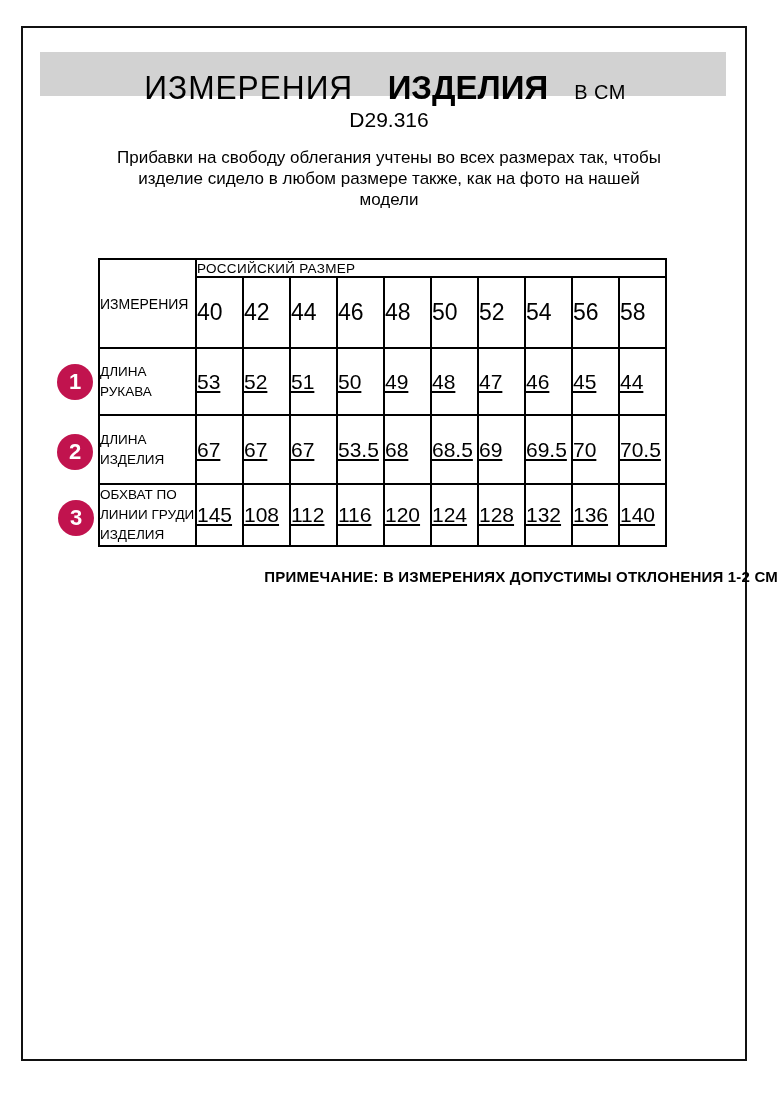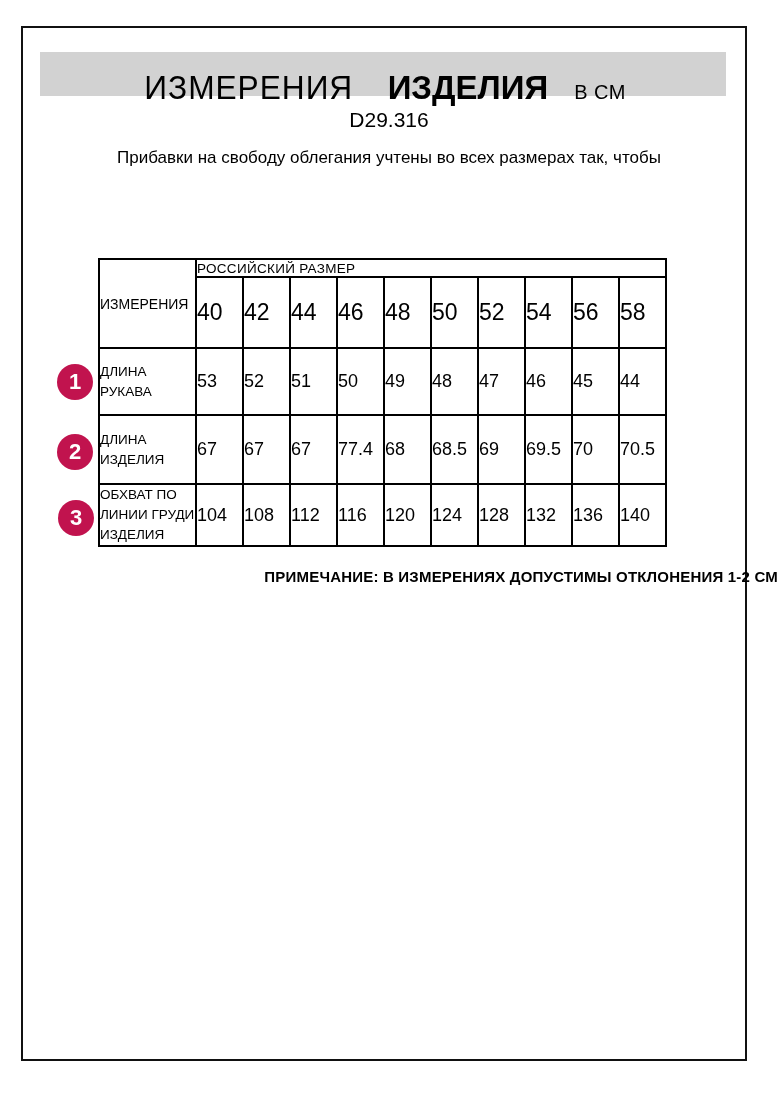--- a/index.html
+++ b/index.html
@@ -46,21 +46,21 @@
     border-collapse: collapse; table-layout: fixed;
   }
   table.size-table th, table.size-table td {
     border: 2px solid #000; text-align: left; vertical-align: middle;
     padding: 0; font-weight: 400;
   }
   .group-header { height: 18px; font-size: 13.5px; letter-spacing: 0.3px; }
   .size-header-row th { height: 71px; font-size: 23px; font-weight: 700; }
   th.corner-header { font-size: 14px; }
   th.row-label { font-size: 13.5px; line-height: 20px; padding: 2px; }
-  td.value-cell { font-size: 18px; }
+  td.value-cell { font-size: 21px; text-decoration: underline; }
   tbody tr:nth-child(1) { height: 67px; }
   tbody tr:nth-child(2) { height: 69px; }
   tbody tr:nth-child(3) { height: 56px; }
   .num-circle {
     position: absolute; width: 36px; height: 36px; border-radius: 50%;
     display: flex; align-items: center; justify-content: center;
     color: #fff; font-size: 22px; font-weight: 700;
   }
   .note {
     position: absolute; left: 0; top: 568px; width: 778px;
@@ -77,20 +77,22 @@
   <div class="banner" style="background: rgb(210, 210, 210);">
     <span class="w1">ИЗМЕРЕНИЯ</span>
     <span class="w2">ИЗДЕЛИЯ</span>
     <span class="w3">В СМ</span>
   </div>
 
   <div class="product-code">D29.316</div>
 
   <div class="subtitle">
     <div>Прибавки на свободу облегания учтены во всех размерах так, чтобы</div>
+    <div>изделие сидело в любом размере также, как на фото на нашей</div>
+    <div>модели</div>
   </div>
 
   <table class="size-table">
     <colgroup id="cols">
         <col style="width: 97px;">
         <col style="width: 47px;">
         <col style="width: 47px;">
         <col style="width: 47px;">
         <col style="width: 47px;">
         <col style="width: 47px;">
@@ -130,31 +132,31 @@
           <td class="value-cell">47</td>
           <td class="value-cell">46</td>
           <td class="value-cell">45</td>
           <td class="value-cell">44</td>
         </tr>
         <tr>
           <th class="row-label">ДЛИНА ИЗДЕЛИЯ</th>
           <td class="value-cell">67</td>
           <td class="value-cell">67</td>
           <td class="value-cell">67</td>
-          <td class="value-cell">77.4</td>
+          <td class="value-cell">53.5</td>
           <td class="value-cell">68</td>
           <td class="value-cell">68.5</td>
           <td class="value-cell">69</td>
           <td class="value-cell">69.5</td>
           <td class="value-cell">70</td>
           <td class="value-cell">70.5</td>
         </tr>
         <tr>
           <th class="row-label">ОБХВАТ ПО ЛИНИИ ГРУДИ ИЗДЕЛИЯ</th>
-          <td class="value-cell">104</td>
+          <td class="value-cell">145</td>
           <td class="value-cell">108</td>
           <td class="value-cell">112</td>
           <td class="value-cell">116</td>
           <td class="value-cell">120</td>
           <td class="value-cell">124</td>
           <td class="value-cell">128</td>
           <td class="value-cell">132</td>
           <td class="value-cell">136</td>
           <td class="value-cell">140</td>
         </tr>

